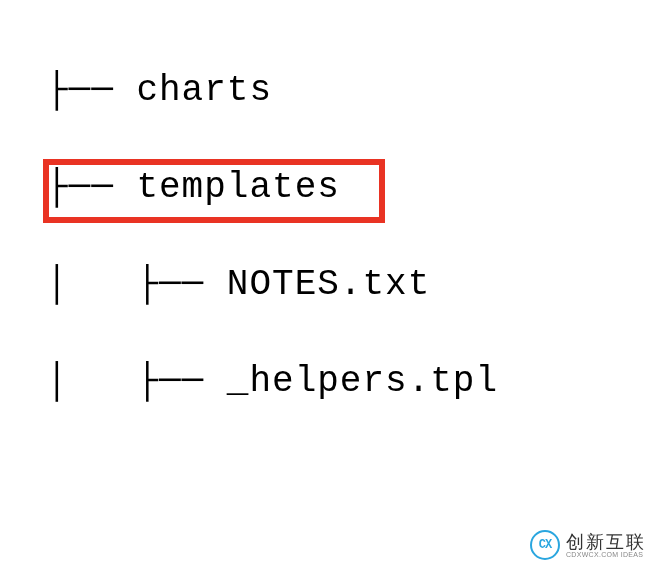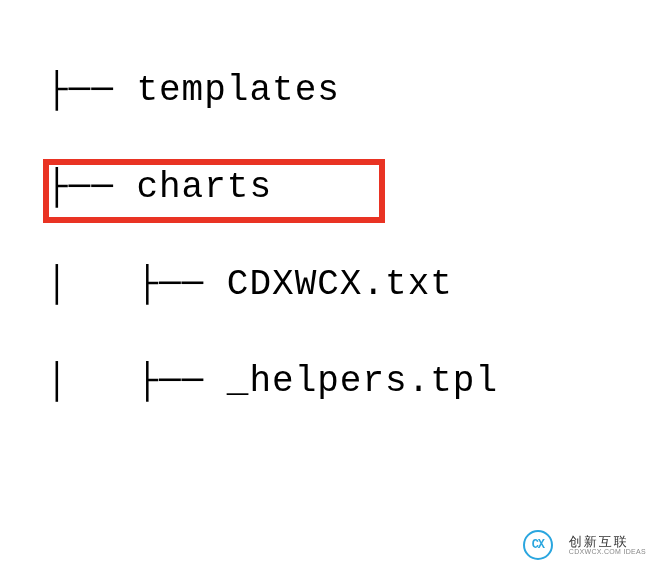--- a/index.html
+++ b/index.html
@@ -31,21 +31,21 @@
     width: 330px;
     height: 52px;
     pointer-events: none;
   }
   .watermark {
     position: absolute;
     right: 8px;
     bottom: 6px;
     display: flex;
     align-items: center;
-    gap: 16px;
+    gap: 6px;
     background: rgba(255,255,255,0.85);
     padding: 2px 6px 2px 2px;
   }
   .watermark .logo {
     width: 26px;
     height: 26px;
     border: 2px solid #2aa6df;
     border-radius: 50%;
     display: flex;
     align-items: center;
@@ -55,38 +55,38 @@
     color: #2aa6df;
     letter-spacing: -1px;
   }
   .watermark .wm-text {
     display: flex;
     flex-direction: column;
     line-height: 1;
   }
   .watermark .wm-cn {
     font-family: sans-serif;
-    font-size: 13px;
+    font-size: 18px;
     color: #333;
     letter-spacing: 2px;
   }
   .watermark .wm-en {
     font-family: sans-serif;
     font-size: 7px;
     color: #888;
     letter-spacing: 0.3px;
   }
 </style>
 </head>
 <body>
 
 <div class="tree">
+<span class="row">├── charts</span>
 <span class="row">├── templates</span>
-<span class="row">├── charts</span>
-<span class="row">│   ├── CDXWCX.txt</span>
+<span class="row">│   ├── NOTES.txt</span>
 <span class="row">│   ├── _helpers.tpl</span>
 
 
 
 
 </div>
 
 <div class="highlight-box"></div>
 
 <div class="watermark">

